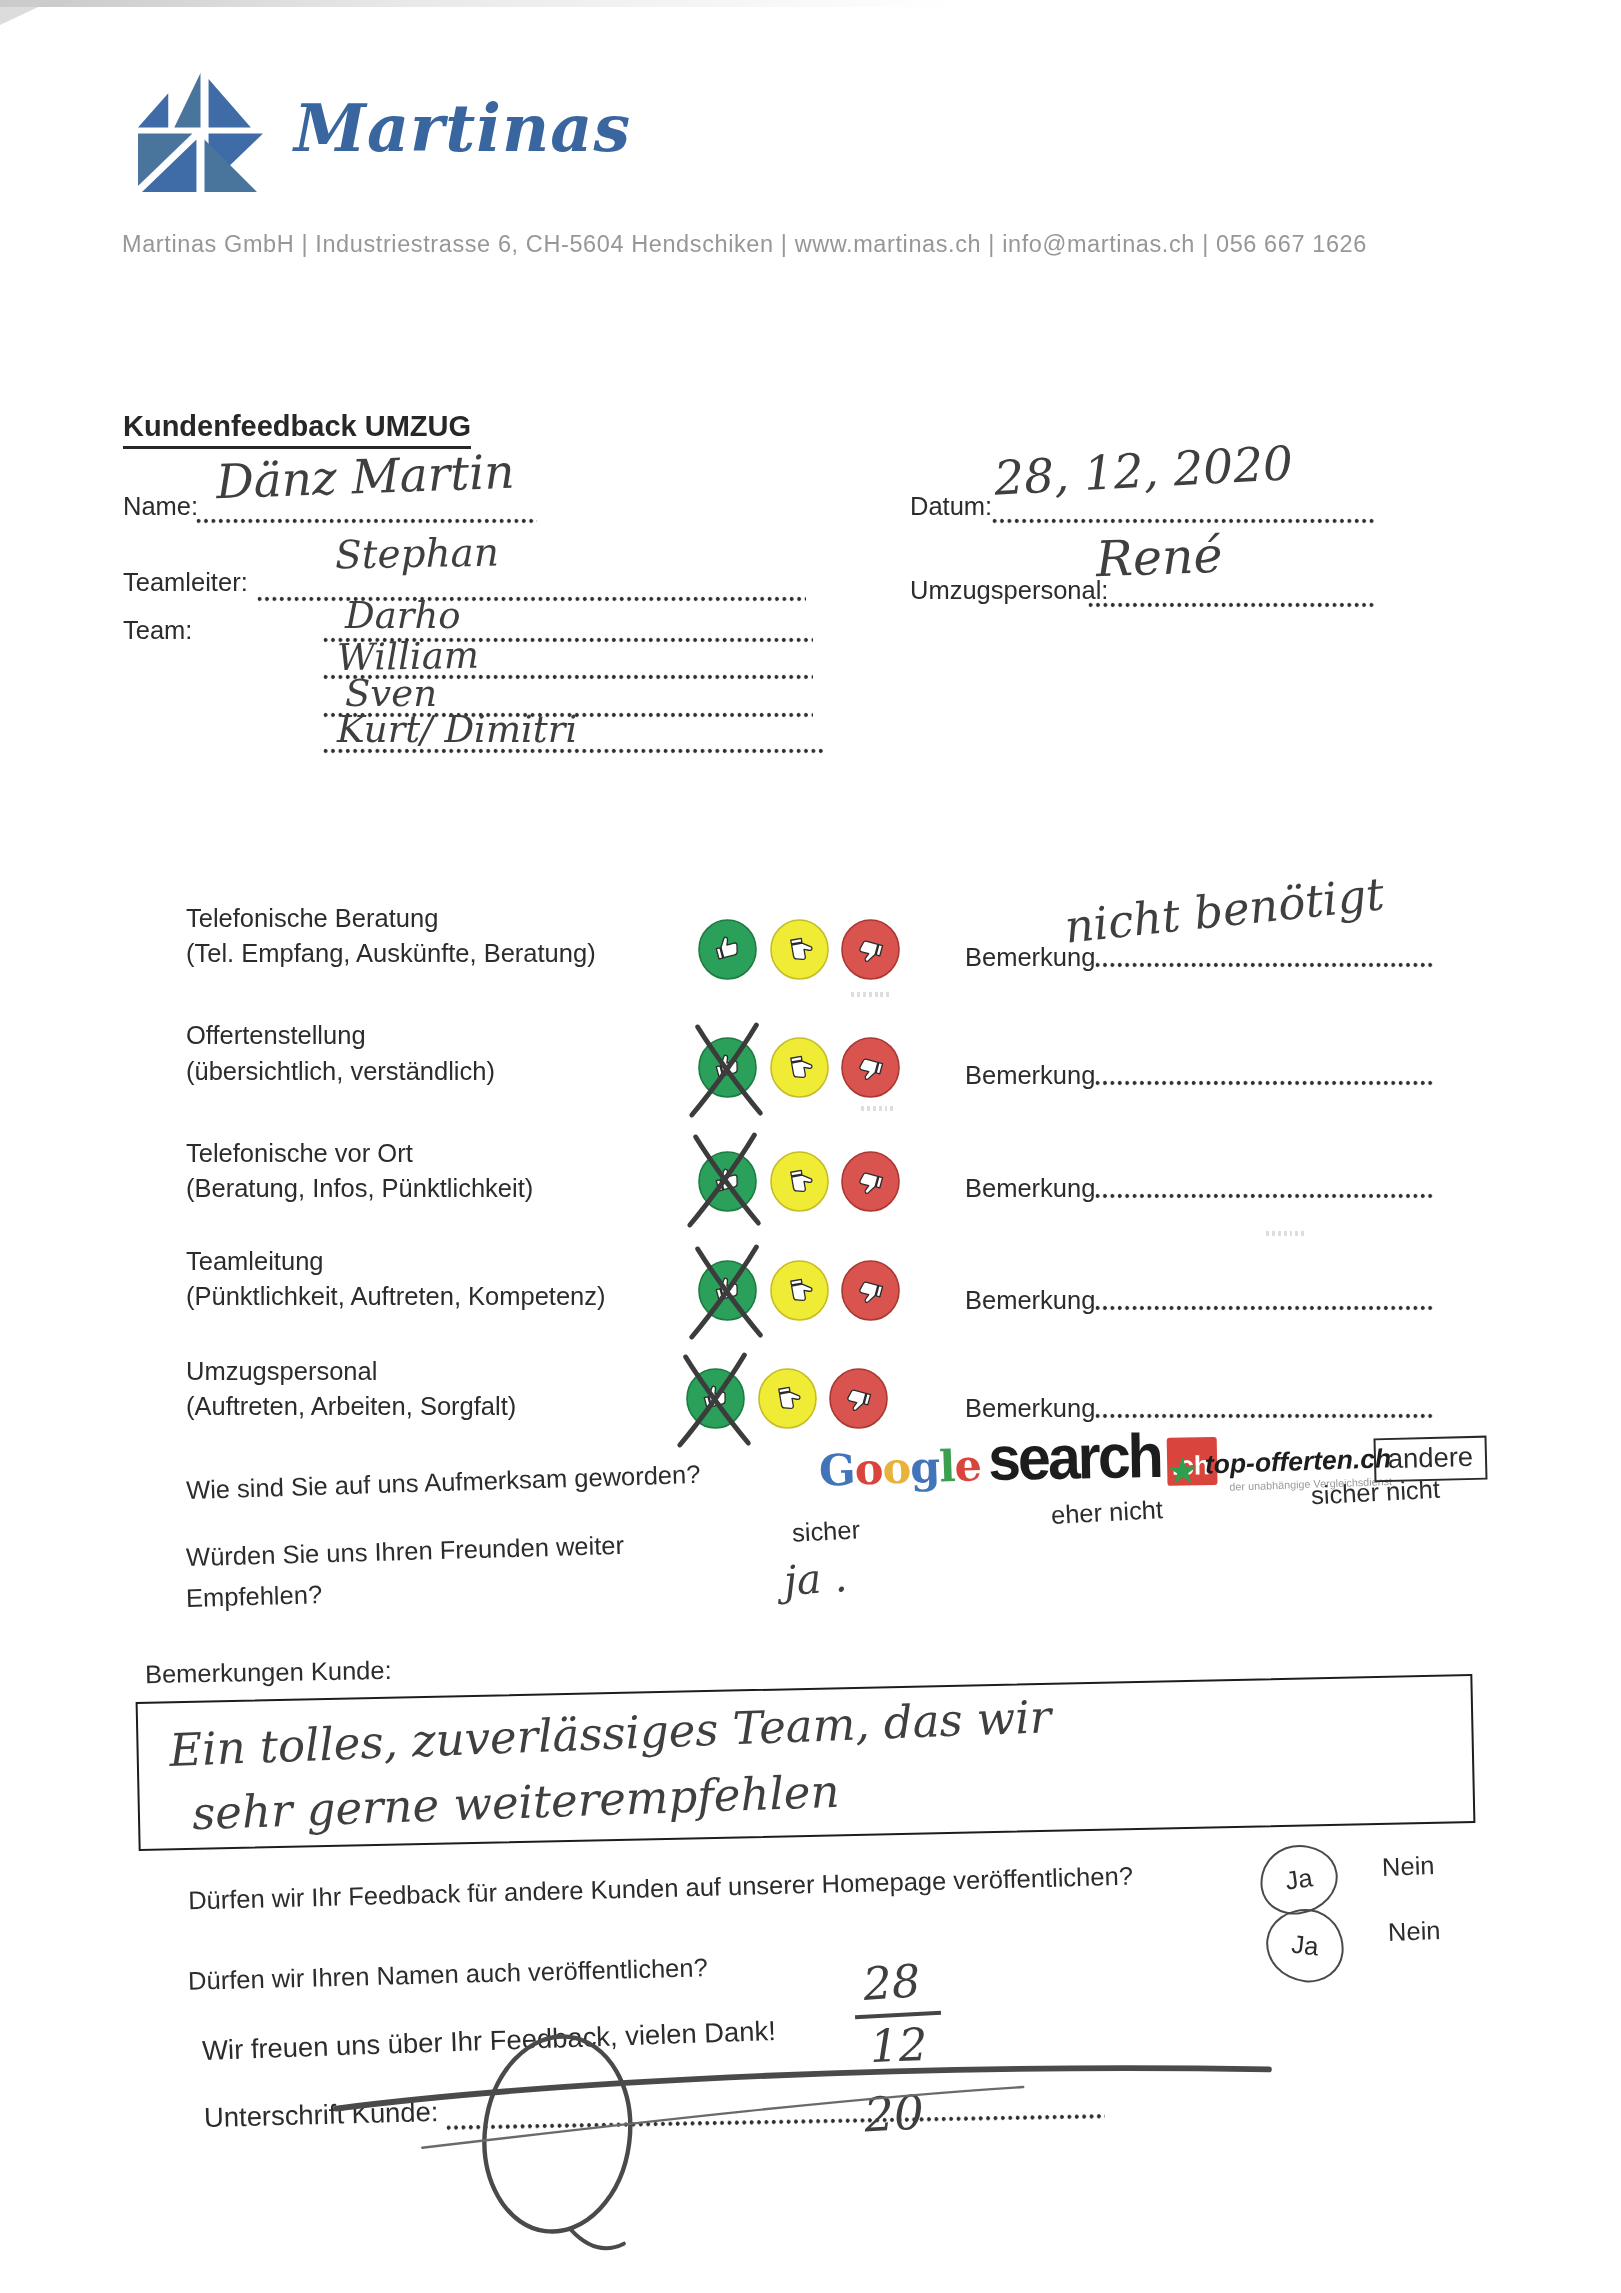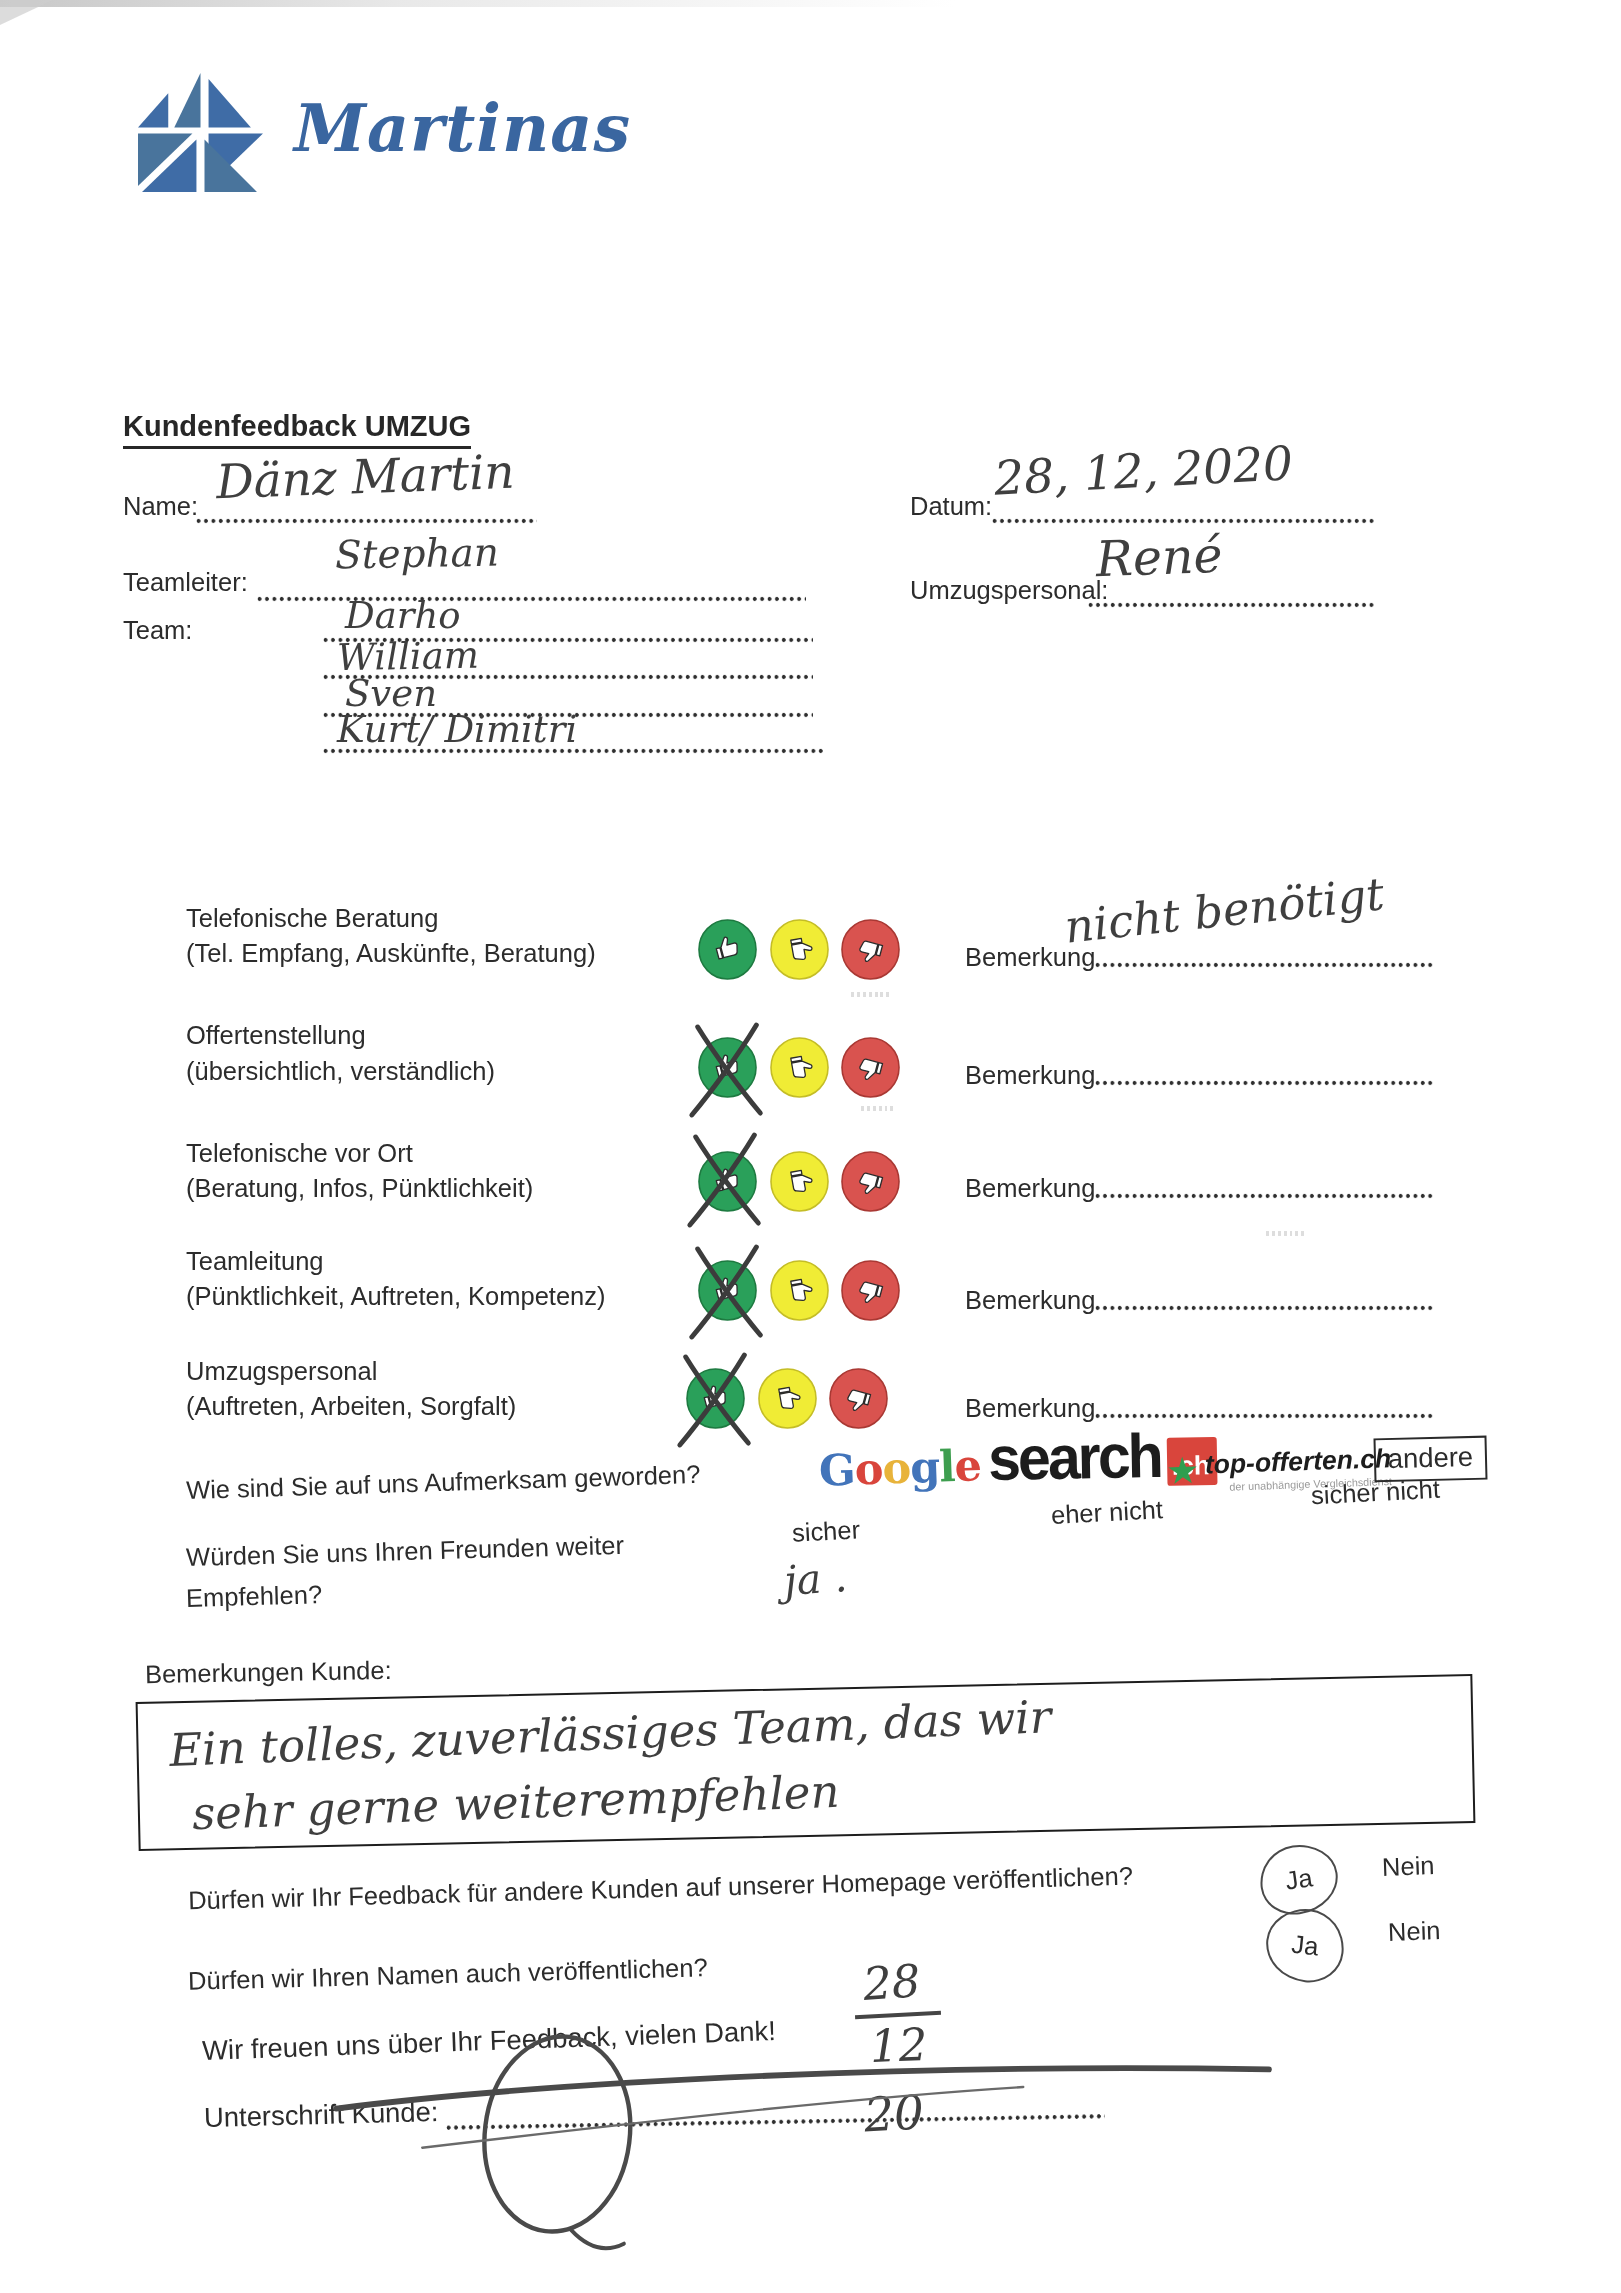--- a/index.html
+++ b/index.html
@@ -75,20 +75,21 @@
       <path d="M78 2 L52 56 L78 56 Z"></path>
       <path d="M86 8 L86 56 L128 56 Z" fill="#3f6ca6"></path>
       <path d="M46 22 L16 56 L46 56 Z" fill="#3f6ca6"></path>
       <path d="M16 62 L70 62 L16 114 Z"></path>
       <path d="M86 62 L140 62 L86 114 Z" fill="#3f6ca6"></path>
       <path d="M20 120 L74 68 L74 120 Z" fill="#3f6ca6"></path>
       <path d="M82 68 L134 120 L82 120 Z"></path>
     </g>
   </svg>
   <div class="abs brand" style="left:294px;top:90px">Martinas</div>
+  <div class="abs contact" style="left:122px;top:231px">Martinas GmbH  |  Industriestrasse 6, CH-5604 Hendschiken  |  www.martinas.ch |  info@martinas.ch  |  056 667 1626</div>
 
   <div class="abs title" style="left:123px;top:410px">Kundenfeedback UMZUG</div>
 
   <div class="abs lbl" style="left:123px;top:492px">Name:</div>
   <div class="dots" style="left:196px;top:518px;width:341px"></div>
   <div class="abs hw" style="left:216px;top:449px;font-size:47px;transform:rotate(-2deg)">Dänz  Martin</div>
 
   <div class="abs lbl" style="left:910px;top:492px">Datum:</div>
   <div class="dots" style="left:992px;top:518px;width:384px"></div>
   <div class="abs hw" style="left:994px;top:443px;font-size:47px;transform:rotate(-3deg)">28, 12, 2020</div>

